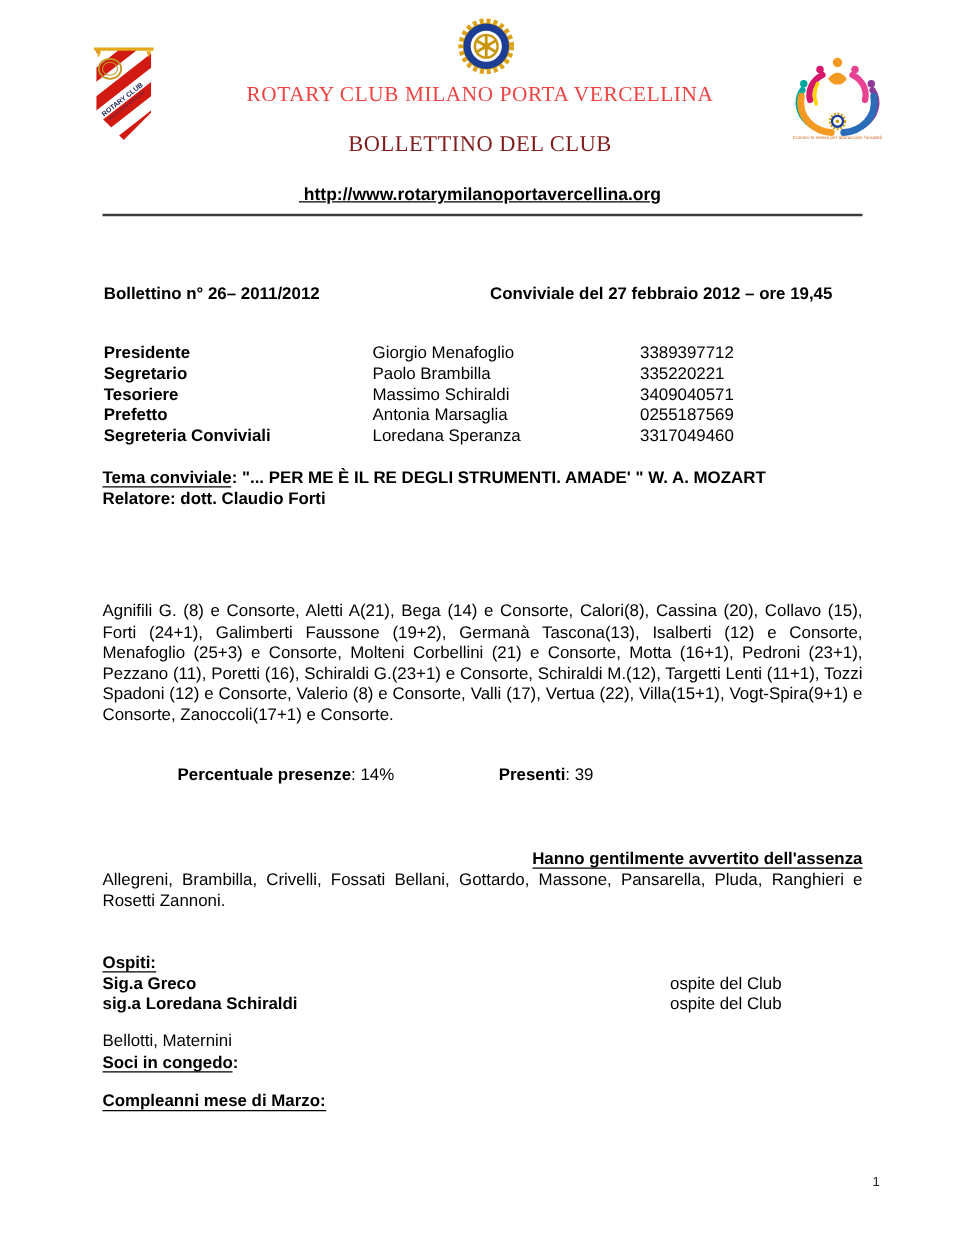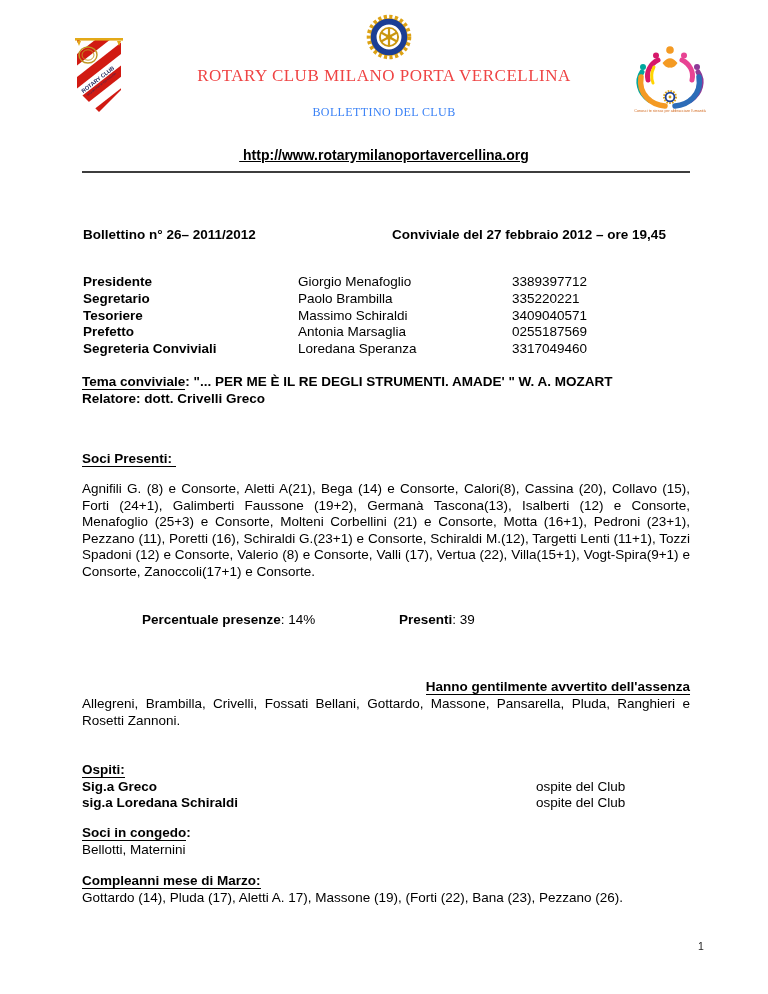--- a/index.html
+++ b/index.html
@@ -16,21 +16,21 @@
 
   .club-name{
     top:66px;
     font-family:"Liberation Serif","DejaVu Serif",serif;
     font-size:17px;letter-spacing:.5px;color:#ef4444;
     white-space:nowrap;
   }
   .bulletin-title{
     top:105px;
     font-family:"Liberation Serif","DejaVu Serif",serif;
-    font-size:12px;color:#3b82f6;letter-spacing:.4px;
+    font-size:18px;color:#7f1d1d;letter-spacing:.4px;
   }
   .rule{top:135px;border-top:2px solid #3d3d3d;height:0;}
   .website{top:147px;font-weight:bold;font-size:14px;}
   .website a{color:#000000;text-decoration:underline;white-space:pre;cursor:pointer;}
 
   .bulletin-row{top:191px;font-weight:bold;height:17px;}
   .bulletin-row .conviviale{position:absolute;left:310px;top:0;white-space:nowrap;}
 
   .officers{top:238px;line-height:16.8px;}
   .officer-row{position:relative;height:16.8px;white-space:nowrap;}
@@ -177,26 +177,23 @@
     </div>
     <div class="officer-row">
       <span class="officer-role">Segreteria Conviviali</span>
       <span class="officer-name">Loredana Speranza</span>
       <span class="officer-phone">3317049460</span>
     </div>
   </div>
 
   <div class="abs tema">
     <div><span class="u">Tema conviviale</span><span style="white-space:pre;">: </span><span>"... PER ME È IL RE DEGLI STRUMENTI. AMADE' " W. A. MOZART</span></div>
-    <div>Relatore: dott. Crivelli Greco</div>
-  </div>
-
-  <div class="abs soci-heading">
-    <span class="heading u" style="padding-right:4px;">Soci Presenti:</span>
-  </div>
+    <div>Relatore: dott. Claudio Forti</div>
+  </div>
+
   <div class="abs soci-text">Agnifili G. (8) e Consorte, Aletti A(21), Bega (14) e Consorte, Calori(8), Cassina (20), Collavo (15), Forti (24+1), Galimberti Faussone (19+2), Germanà Tascona(13), Isalberti (12) e Consorte, Menafoglio (25+3) e Consorte, Molteni Corbellini (21) e Consorte, Motta (16+1), Pedroni (23+1), Pezzano (11), Poretti (16), Schiraldi G.(23+1) e Consorte, Schiraldi M.(12), Targetti Lenti (11+1), Tozzi Spadoni (12) e Consorte, Valerio (8) e Consorte, Valli (17), Vertua (22), Villa(15+1), Vogt-Spira(9+1) e Consorte, Zanoccoli(17+1) e Consorte.</div>
 
   <div class="abs presenze">
     <span class="pct"><span class="b">Percentuale presenze</span><span>: 14%</span></span>
     <span class="pres"><span class="b">Presenti</span><span>: 39</span></span>
   </div>
 
   <div class="abs assenza">
     <div class="heading-line"><span class="heading u">Hanno gentilmente avvertito dell'assenza</span></div>
     <div class="body-text">Allegreni, Brambilla, Crivelli, Fossati Bellani, Gottardo, Massone, Pansarella, Pluda, Ranghieri e Rosetti Zannoni.</div>
@@ -208,24 +205,23 @@
       <span class="guest-name">Sig.a Greco</span>
       <span class="guest-note">ospite del Club</span>
     </div>
     <div class="guest-row">
       <span class="guest-name">sig.a Loredana Schiraldi</span>
       <span class="guest-note">ospite del Club</span>
     </div>
   </div>
 
   <div class="abs congedo">
+    <div>Bellotti, Maternini</div>
     <div><span class="heading u">Soci in congedo</span><span class="heading">:</span></div>
-    <div>Bellotti, Maternini</div>
   </div>
 
   <div class="abs compleanni">
     <div><span class="heading u">Compleanni mese di Marzo:</span></div>
-    <div>Gottardo (14), Pluda (17), Aletti A. 17), Massone (19), (Forti (22), Bana (23), Pezzano (26).</div>
   </div>
 
   <div class="page-number">1</div>
 
 </div>
 
 </body></html>

